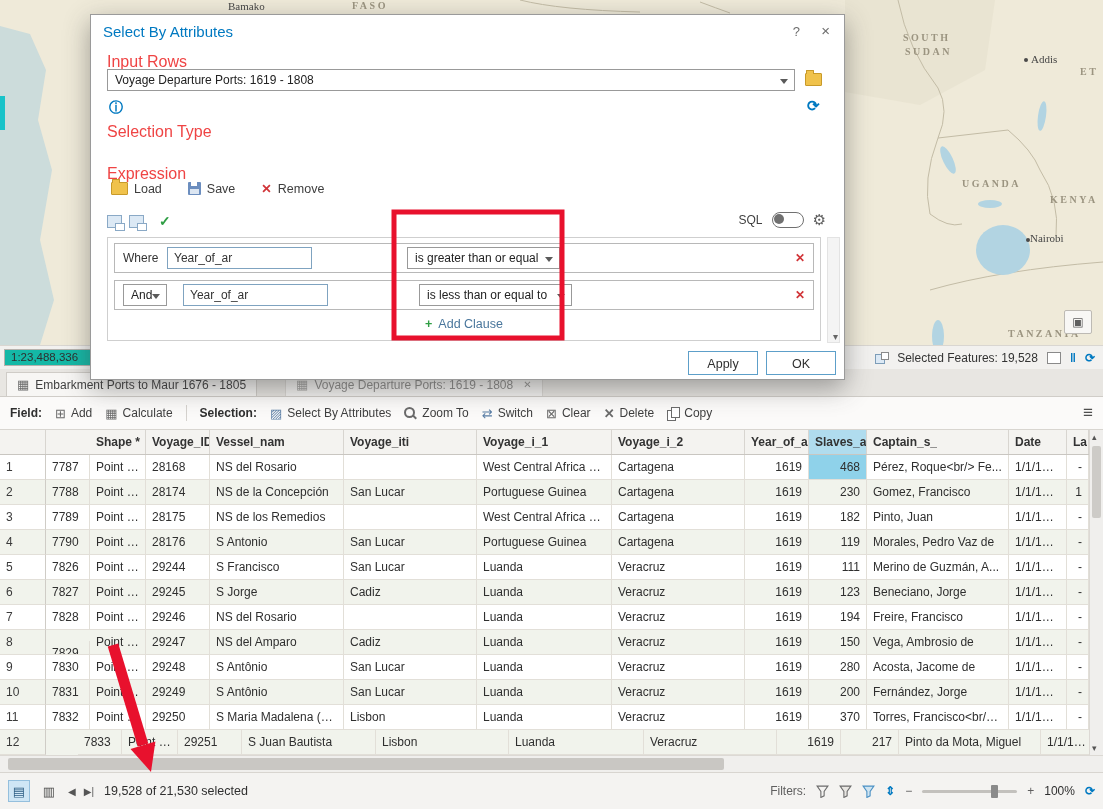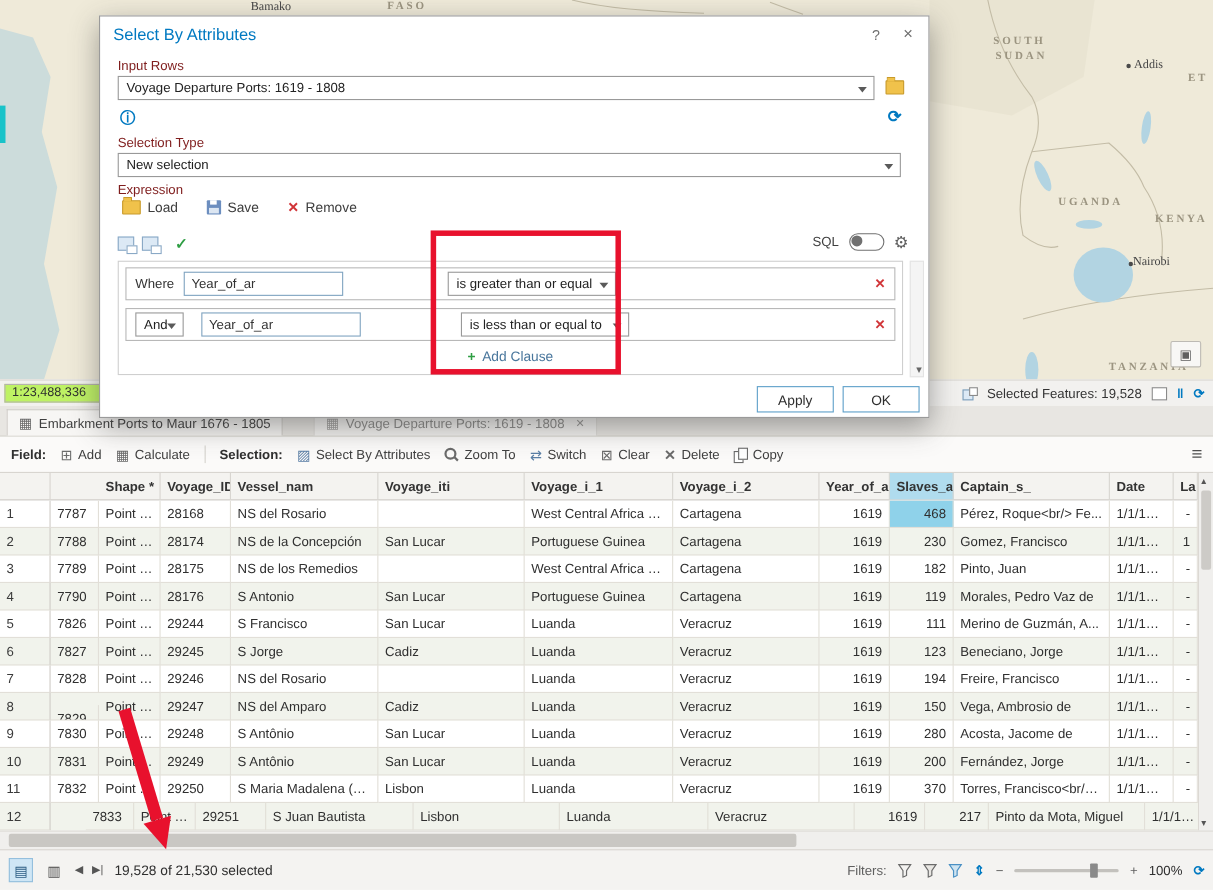--- a/index.html
+++ b/index.html
@@ -12,35 +12,35 @@
   .country{font-family:"Liberation Serif",serif;font-size:10px;font-weight:bold;letter-spacing:2.5px;color:#9b9480}
   .city{font-family:"Liberation Serif",serif;font-size:11px;color:#454545}
   .map-overview-btn{position:absolute;left:1064px;top:310px;width:26px;height:22px;background:#f8f7f5;
        border:1px solid #bdbab4;border-radius:2px;display:flex;align-items:center;justify-content:center;
        color:#5f5f5f;font-size:12px}
 
   
   .map-status{position:absolute;left:0;top:345px;width:1103px;height:24px;background:#f2f1ef;
        border-top:1px solid #d9d6d1;display:flex;align-items:center;justify-content:space-between;
        padding:0 4px;box-sizing:border-box}
-  .scale-box{background:#bef264;border:1px solid #b5b2ad;padding:1px 24px 2px 6px;font-size:11.5px;color:#2f2f2f}
+  .scale-box{background:#14b8a6;border:1px solid #b5b2ad;padding:1px 24px 2px 6px;font-size:11.5px;color:#2f2f2f}
   .sel-cluster{display:flex;align-items:center;gap:9px;padding-right:4px}
   .blue{color:#0079c1;font-weight:bold}
   .icon-select-feat{position:relative;width:13px;height:12px;display:inline-block}
   .icon-select-feat::before{content:"";position:absolute;left:0;top:2px;width:8px;height:8px;border:1px solid #7d9db8;background:#dce9f5}
   .icon-select-feat::after{content:"";position:absolute;left:6px;top:0;width:6px;height:6px;border:1px solid #8a8a8a;background:#fff}
   .mini-box-icon{width:12px;height:10px;border:1px solid #8a8a8a;background:#fff;display:inline-block}
 
   
   .dialog{position:absolute;left:90px;top:14px;width:755px;height:366px;background:#fff;
        border:1px solid #9a9a9a;box-shadow:0 8px 24px rgba(60,60,60,.45);z-index:20;box-sizing:border-box}
   .dlg-title{position:absolute;left:12px;top:8px;font-size:15px;color:#0079c1}
   .dlg-help{position:absolute;right:44px;top:9px;color:#6e6e6e;font-size:13px}
   .dlg-close{position:absolute;right:14px;top:7px;color:#6e6e6e;font-size:15px}
-  .lbl{position:absolute;font-size:12px;color:#7f1d1d}
+  .lbl{position:absolute;font-size:16px;color:#ef4444}
   .combo{box-sizing:border-box;border:1px solid #999;background:#fff;height:22px;line-height:20px;
        padding:0 20px 0 7px;font-size:12px;color:#222;position:relative;overflow:hidden;white-space:nowrap}
   .combo::after{content:"";position:absolute;right:6px;top:9px;width:0;height:0;
        border:4px solid transparent;border-top:5px solid #5a5a5a}
   .pos-input-combo{position:absolute;left:16px;top:54px;width:688px}
   .icon-folder{width:15px;height:11px;background:#f0c24b;border:1px solid #c89a2a;border-radius:1px;position:relative;display:inline-block}
   .icon-folder::before{content:"";position:absolute;top:-4px;left:0;width:6px;height:3px;background:#f0c24b;
        border:1px solid #c89a2a;border-bottom:none;border-radius:1px 1px 0 0}
   .pos-browse{position:absolute;left:714px;top:58px}
   .info-row{position:absolute;left:18px;top:84px;display:flex;align-items:center;gap:7px;color:#0079c1;font-size:12px}
@@ -505,23 +505,20 @@
     <span>Voyage Departure Ports: 1619 - 1808</span>
   </div>
   <span class="icon-folder pos-browse"></span>
 
   <div class="info-row">
     <span class="info-i">ⓘ</span>
   </div>
   <span class="blue pos-refresh">⟳</span>
 
   <span class="lbl" style="left:16px;top:108px">Selection Type</span>
-  <div class="combo pos-sel-combo">
-    <span>New selection</span>
-  </div>
 
   <span class="lbl" style="left:16px;top:150px">Expression</span>
 
   <div class="lsr-row">
     <span class="lsr-item">
       <span class="icon-folder"></span>
       <span>Load</span>
     </span>
     <span class="lsr-item">
       <span class="icon-save"></span>

